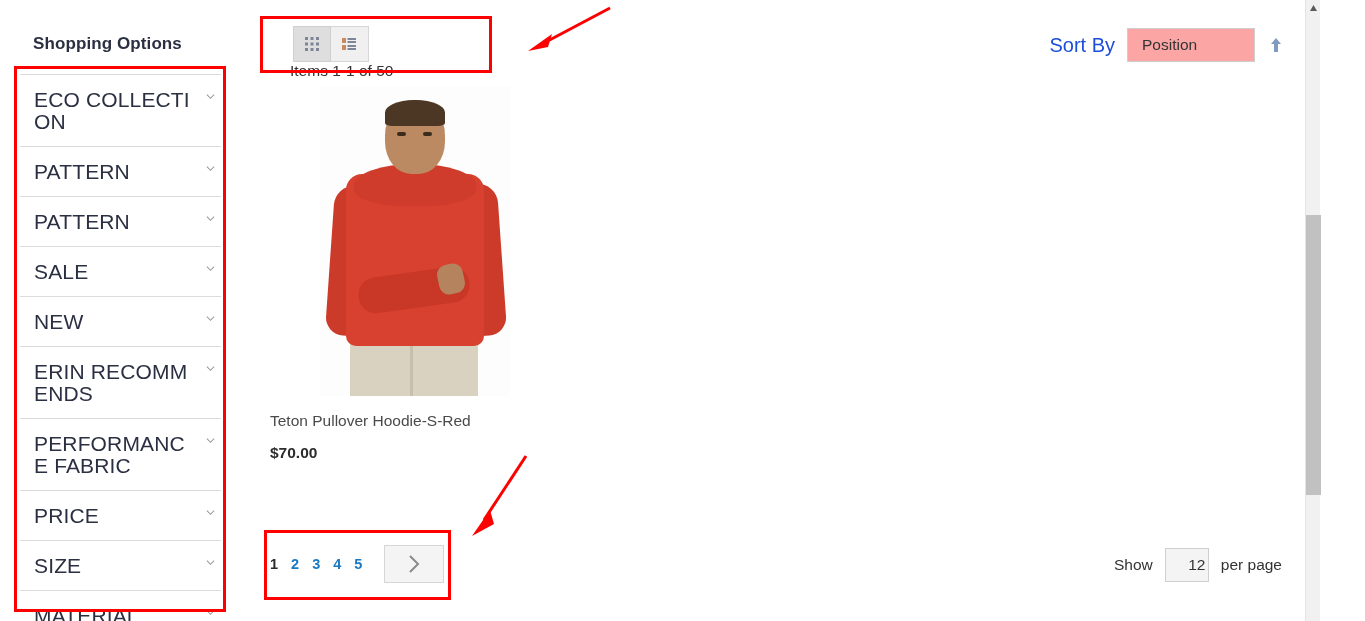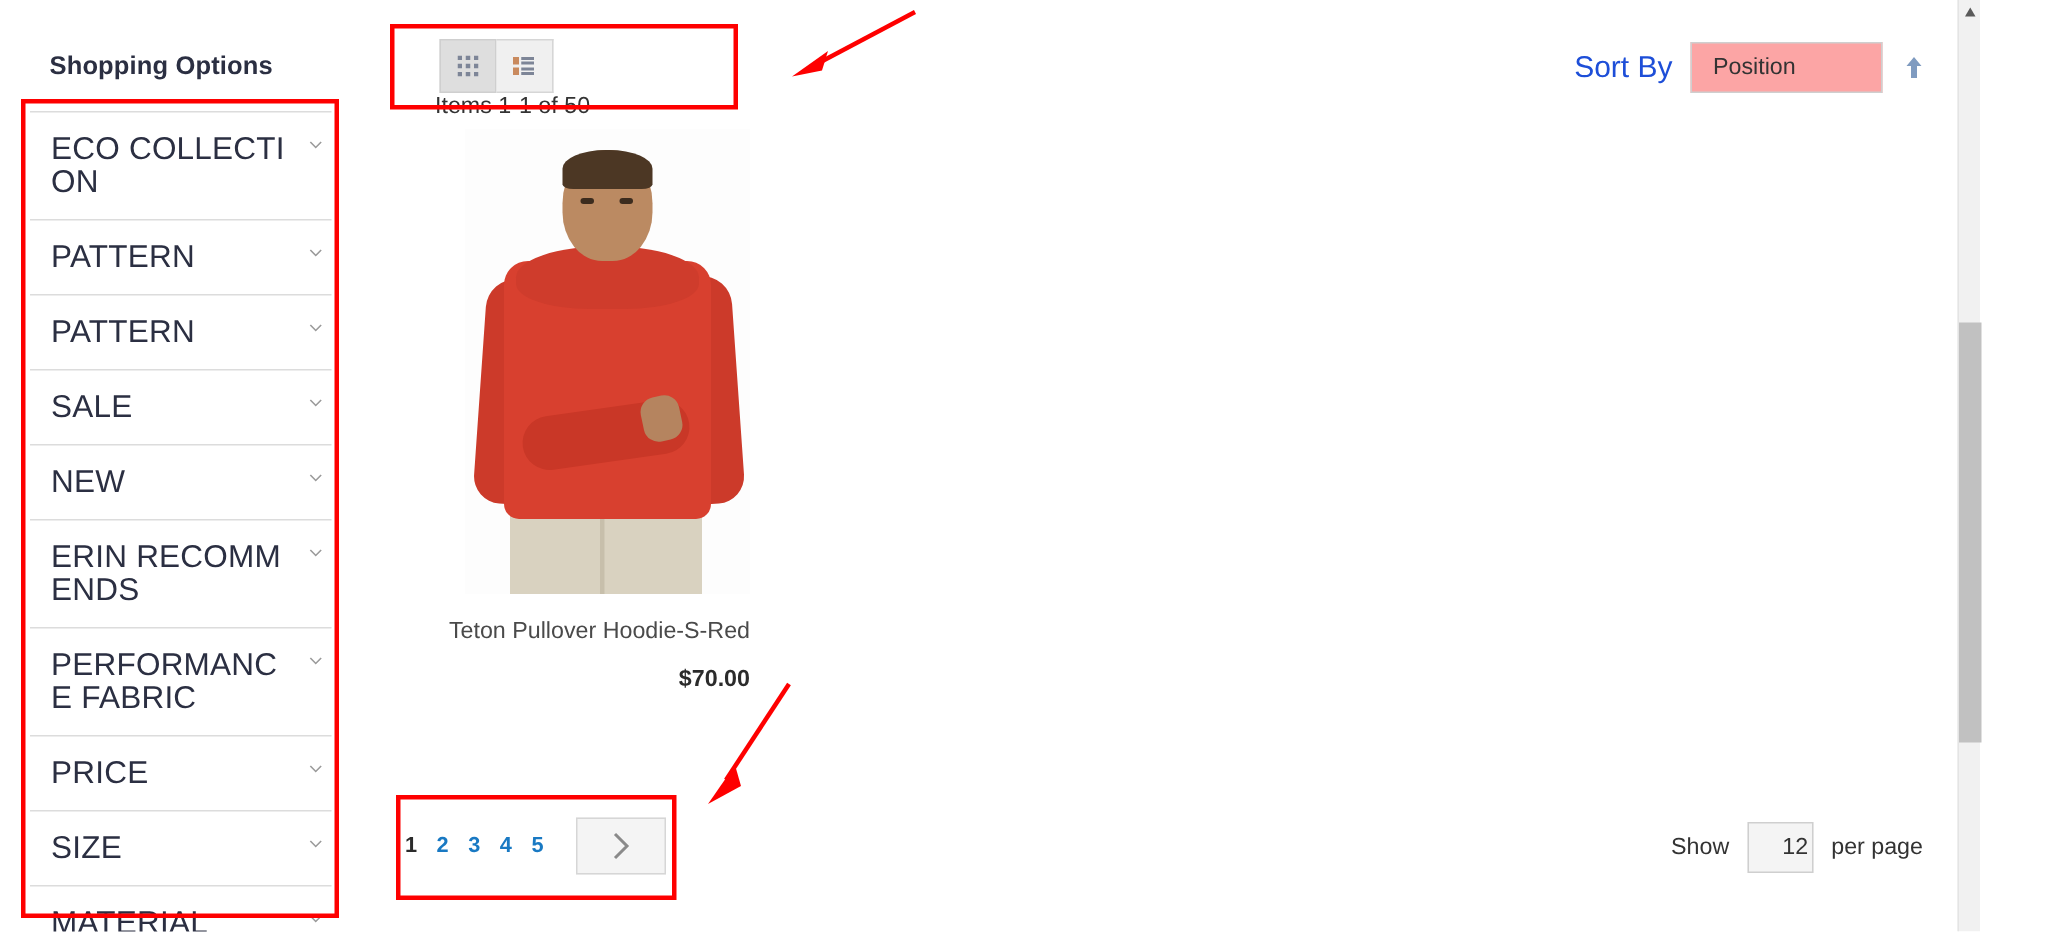--- a/index.html
+++ b/index.html
@@ -134,23 +134,22 @@
   }
   #sort-direction {
     margin-left: 15px;
     cursor: pointer;
     display: block;
   }
 
   
   #product {
     position: absolute;
-    left: 260px; top: 86px;
+    left: 270px; top: 86px;
     width: 240px;
-    text-align: right;
   }
   #product-photo {
     position: relative;
     width: 190px; height: 310px;
     margin-left: 50px;
     overflow: hidden;
     background: #ffffff;
   }
   
   .ph-bg { position: absolute; inset: 0; background: #fdfdfd; }

